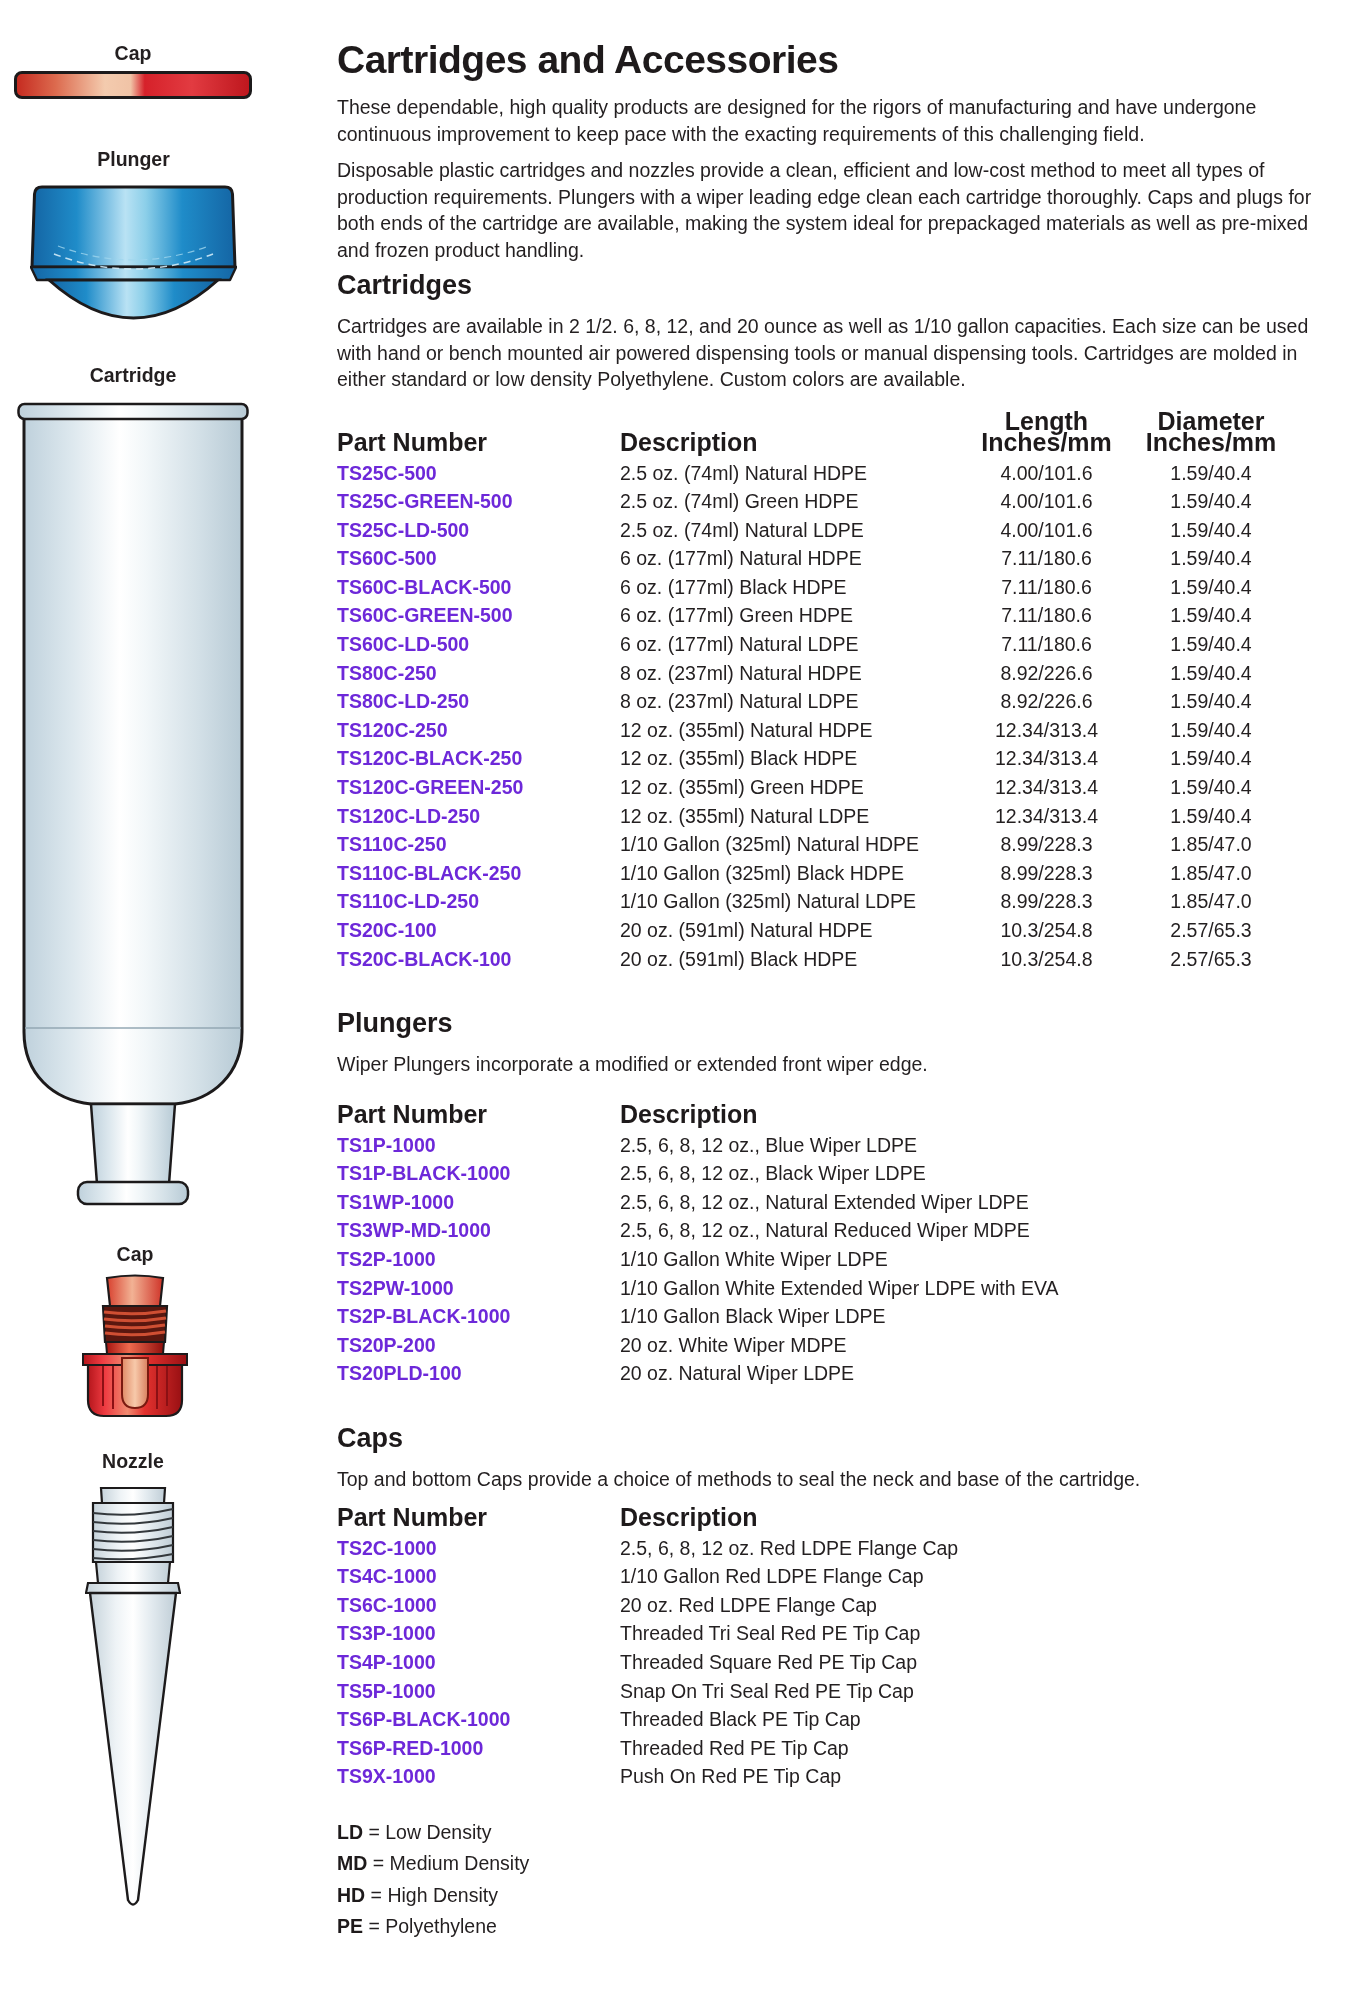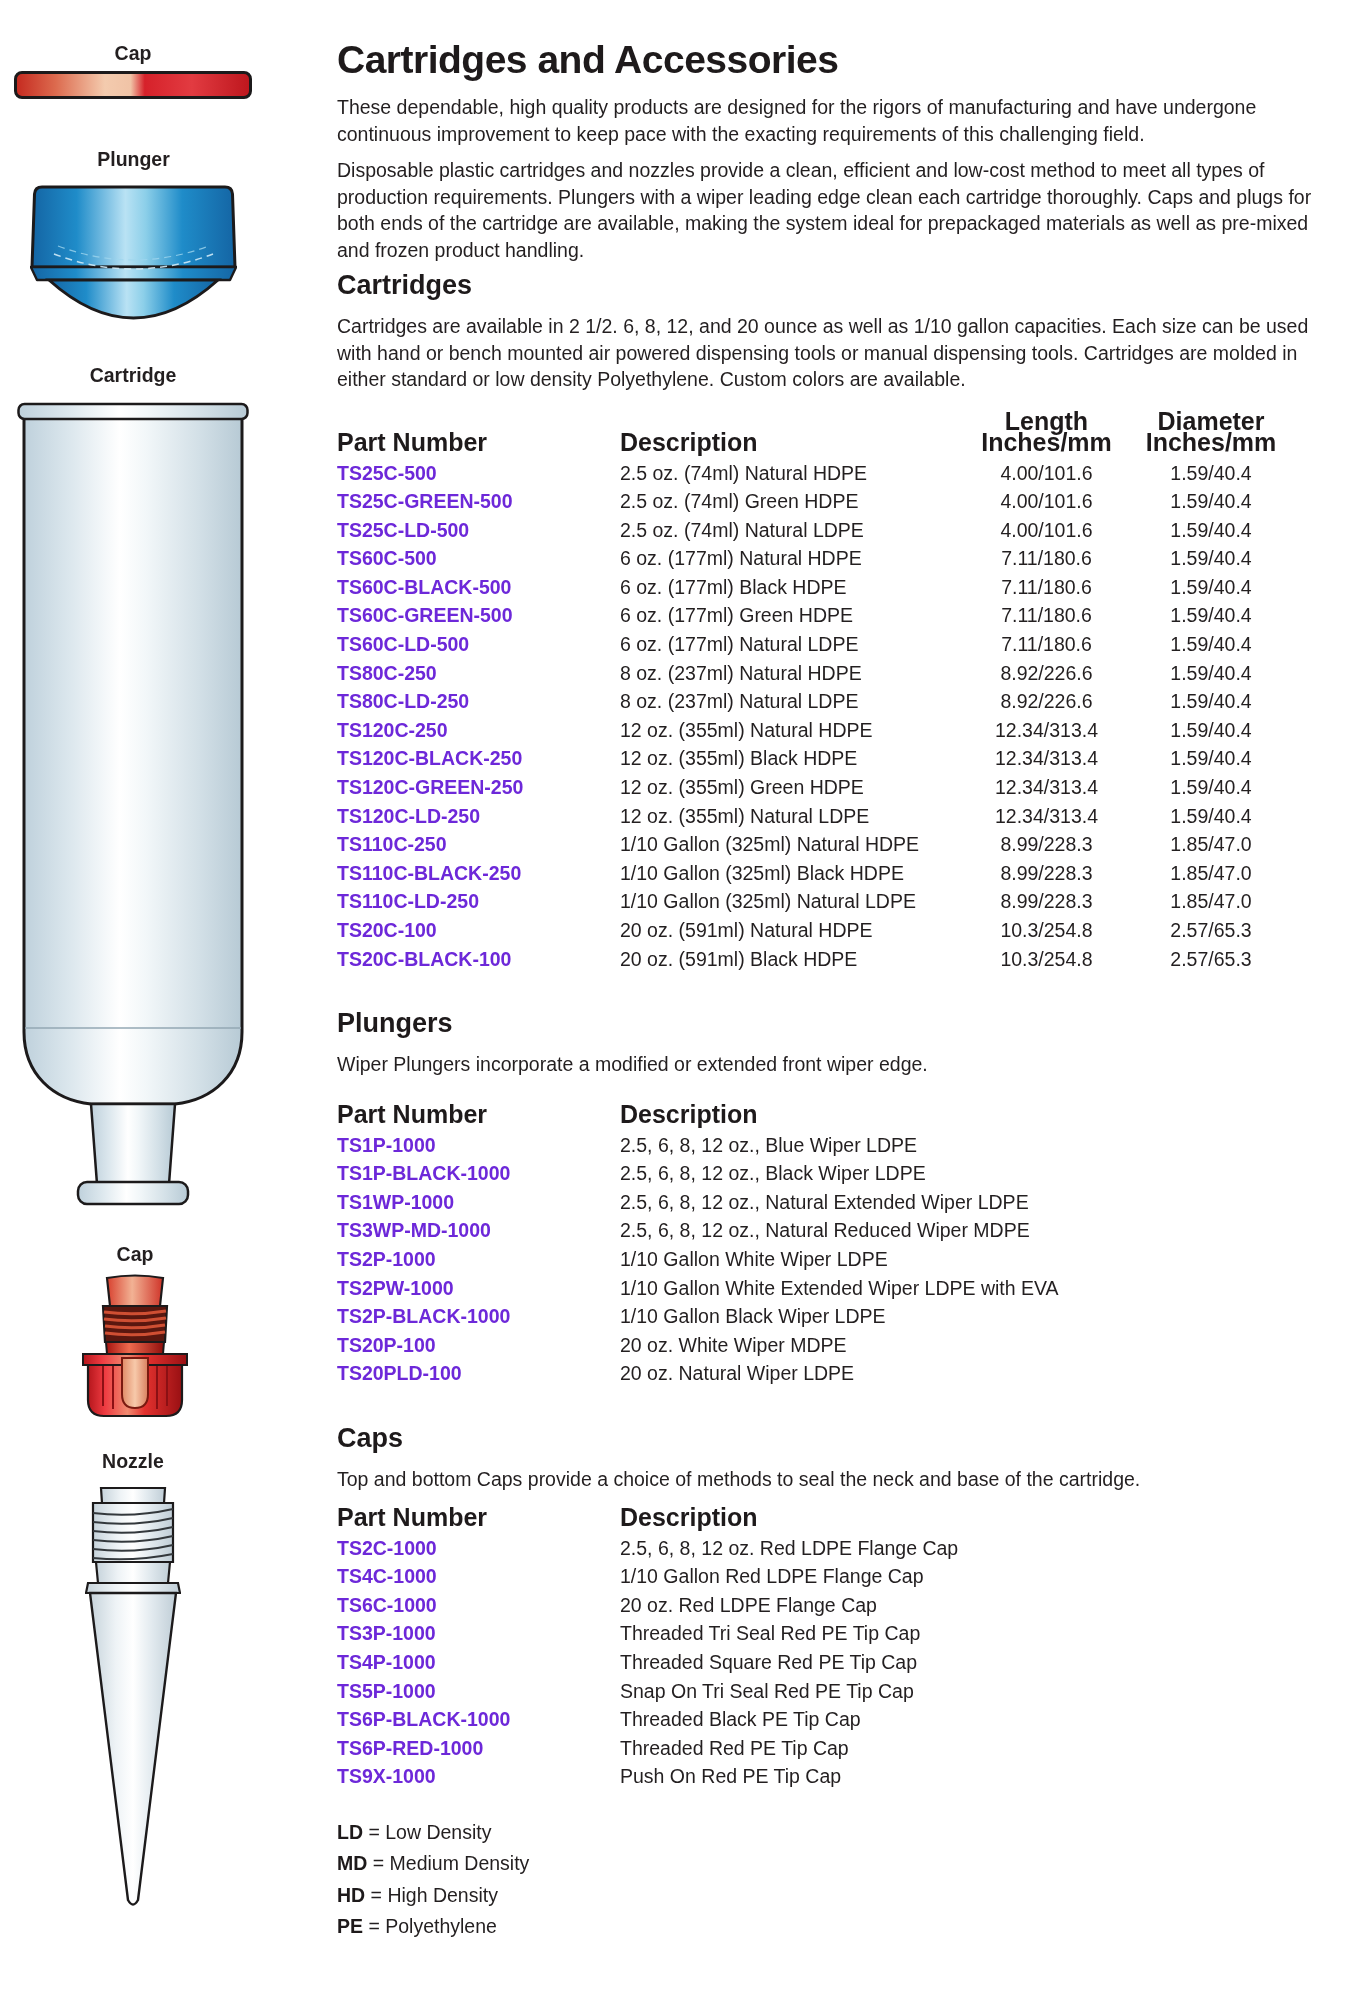--- a/index.html
+++ b/index.html
@@ -357,21 +357,21 @@
         </tr>
         <tr>
           <td class="c-part">TS2PW-1000</td>
           <td class="c-desc">1/10 Gallon White Extended Wiper LDPE with EVA</td>
         </tr>
         <tr>
           <td class="c-part">TS2P-BLACK-1000</td>
           <td class="c-desc">1/10 Gallon Black Wiper LDPE</td>
         </tr>
         <tr>
-          <td class="c-part">TS20P-100</td>
+          <td class="c-part">TS20P-200</td>
           <td class="c-desc">20 oz. White Wiper MDPE</td>
         </tr>
         <tr>
           <td class="c-part">TS20PLD-100</td>
           <td class="c-desc">20 oz. Natural Wiper LDPE</td>
         </tr>
       </tbody>
   </table>
 
   <h2 id="h-caps">Caps</h2>

